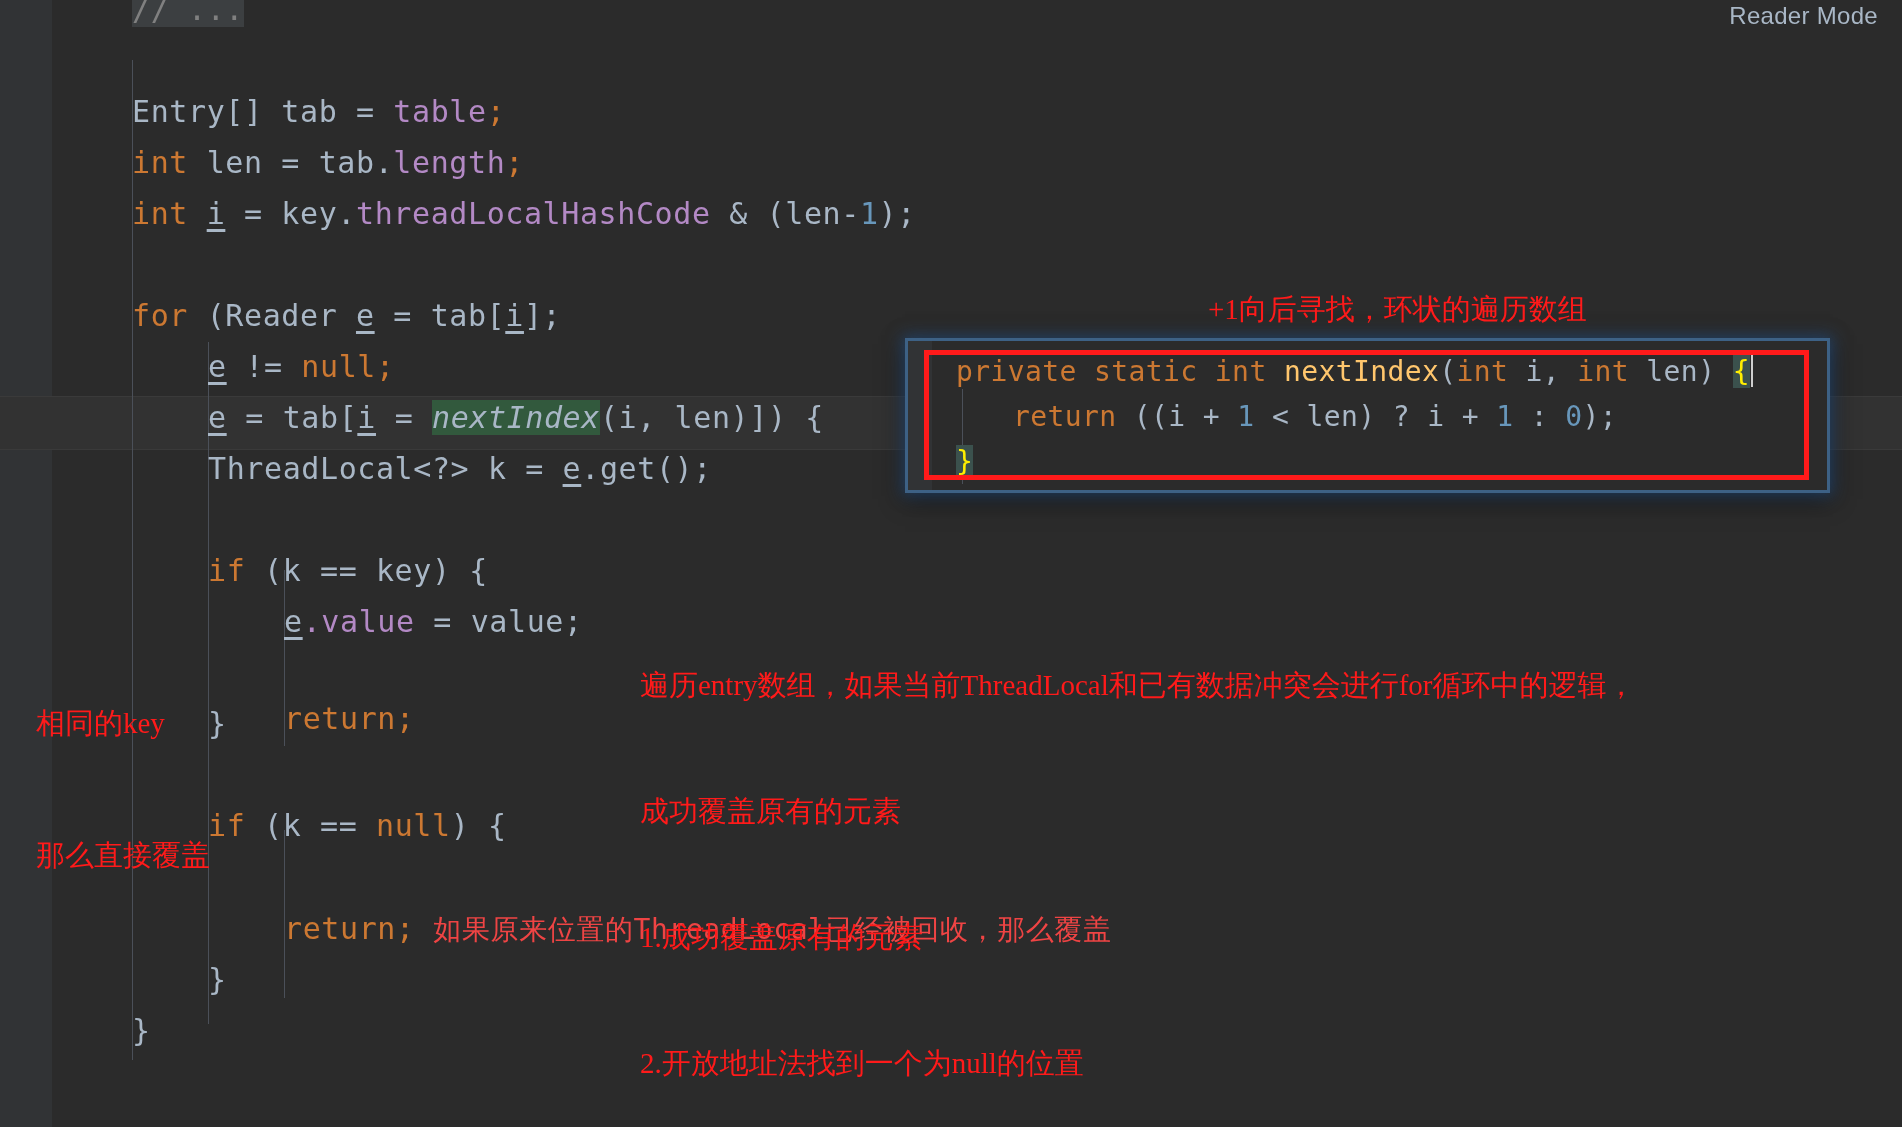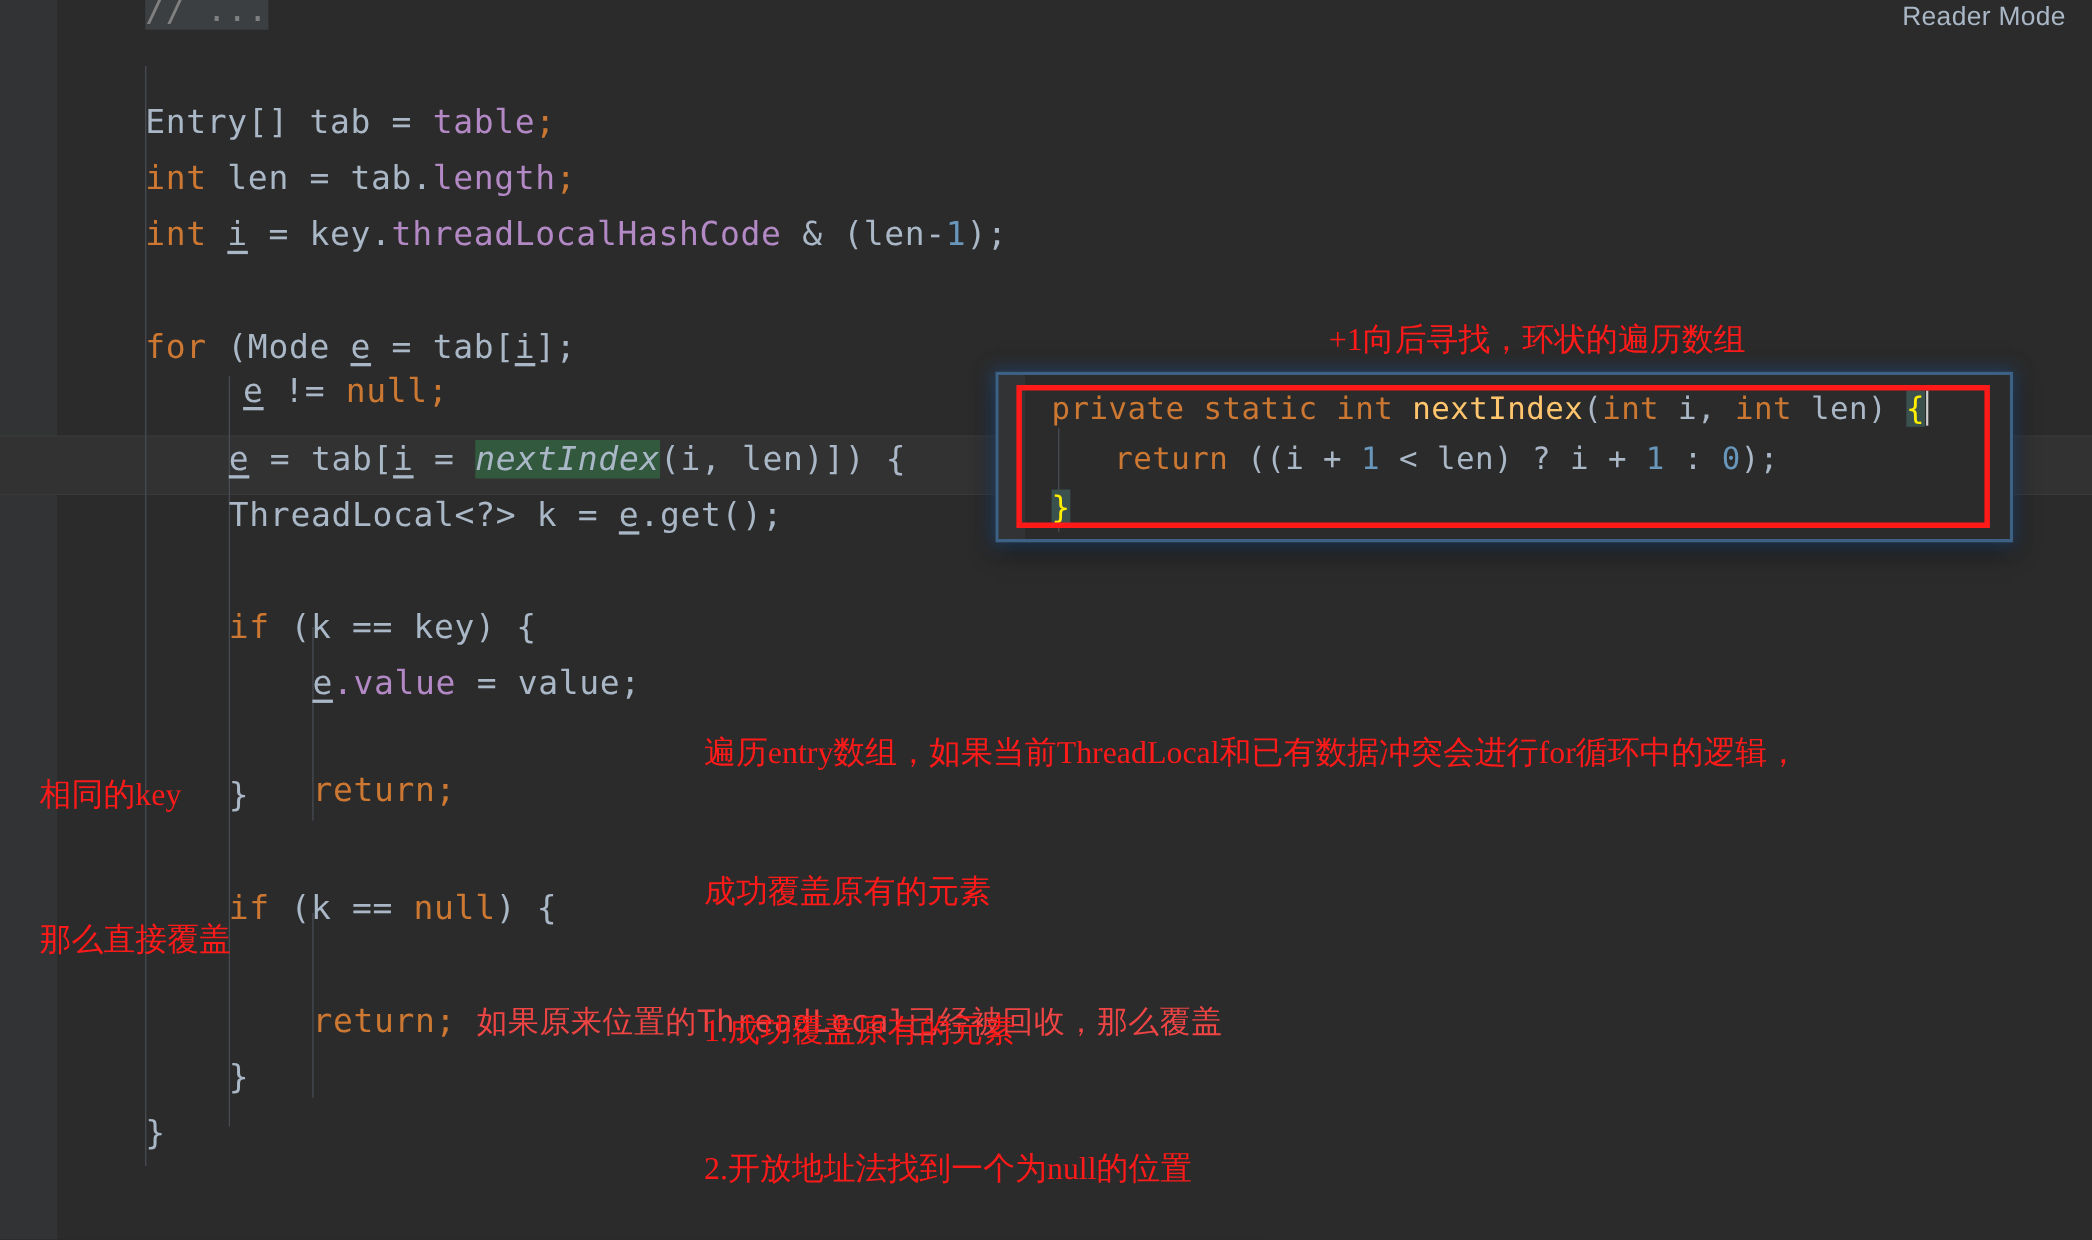--- a/index.html
+++ b/index.html
@@ -182,23 +182,23 @@
     <div class="reader-mode">Reader Mode</div>
 
     <div class="code-line" style="left:132px; top:-12px;"><span class="t-cmt-bg">// ...</span></div>
 
     <div class="code-line" style="left:132px; top:90px;"><span class="t-plain">Entry</span><span class="t-plain">[]</span><span class="t-plain"> </span><span class="t-plain">tab</span><span class="t-plain"> = </span><span class="t-field">table</span><span class="t-kw">;</span></div>
 
     <div class="code-line" style="left:132px; top:141px;"><span class="t-kw">int</span><span> </span><span class="t-plain">len</span><span class="t-plain"> = </span><span class="t-plain">tab.</span><span class="t-field">length</span><span class="t-kw">;</span></div>
 
     <div class="code-line" style="left:132px; top:192px;"><span class="t-kw">int</span><span> </span><span class="t-local-u">i</span><span class="t-plain"> = </span><span class="t-plain">key.</span><span class="t-field">threadLocalHashCode</span><span class="t-plain"> &amp; (len-</span><span class="t-num">1</span><span class="t-plain">);</span></div>
 
-    <div class="code-line" style="left:132px; top:294px;"><span class="t-kw">for</span><span class="t-plain"> (Mode </span><span class="t-local-u">e</span><span class="t-plain"> = tab[</span><span class="t-local-u">i</span><span class="t-plain">];</span></div>
-
-    <div class="code-line" style="left:208px; top:334px;margin-left:13px;"><span class="t-local-u">e</span><span class="t-plain"> != </span><span class="t-kw">null</span><span class="t-kw">;</span></div>
+    <div class="code-line" style="left:132px; top:294px;"><span class="t-kw">for</span><span class="t-plain"> (Reader </span><span class="t-local-u">e</span><span class="t-plain"> = tab[</span><span class="t-local-u">i</span><span class="t-plain">];</span></div>
+
+    <div class="code-line" style="left:208px; top:345px;"><span class="t-local-u">e</span><span class="t-plain"> != </span><span class="t-kw">null</span><span class="t-kw">;</span></div>
 
     <div class="code-line" style="left:208px; top:447px;"><span class="t-plain">ThreadLocal&lt;?&gt; k = </span><span class="t-local-u">e</span><span class="t-plain">.get();</span></div>
 
     <div class="code-line" style="left:208px; top:396px;"><span class="t-local-u">e</span><span class="t-plain"> = tab[</span><span class="t-local-u">i</span><span class="t-plain"> = </span><span class="t-method-i t-search-hl">nextIndex</span><span class="t-plain">(i, len)]) {</span></div>
 
     <div class="code-line" style="left:208px; top:549px;"><span class="t-kw">if</span><span class="t-plain"> (k == key) {</span></div>
 
     <div class="code-line" style="left:284px; top:600px;"><span class="t-local-u">e</span><span class="t-field">.value</span><span class="t-plain"> = value;</span></div>
 
     <div class="code-line" style="left:284px; top:651px;margin-top:46px;"><span class="t-kw">return</span><span class="t-kw">;</span></div>

